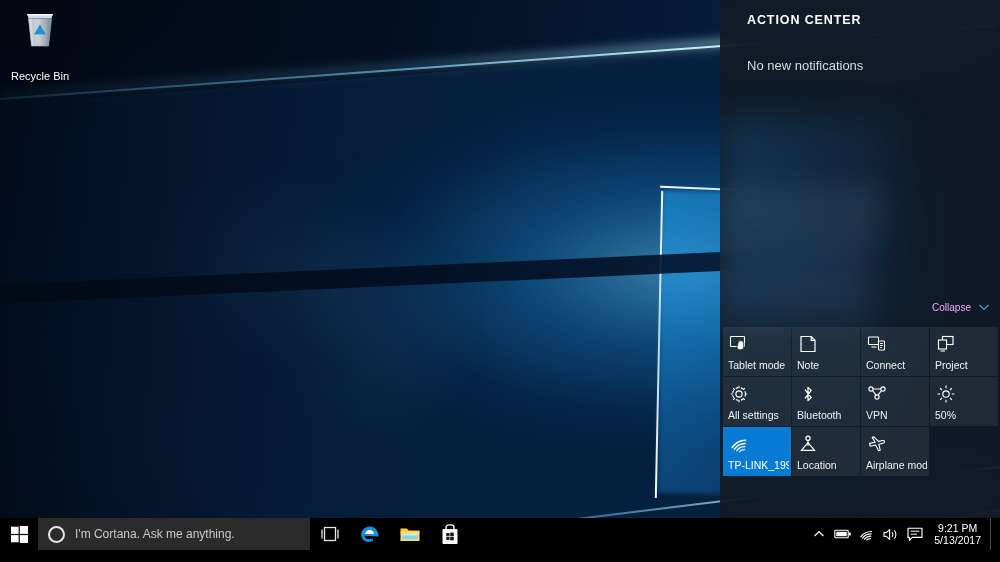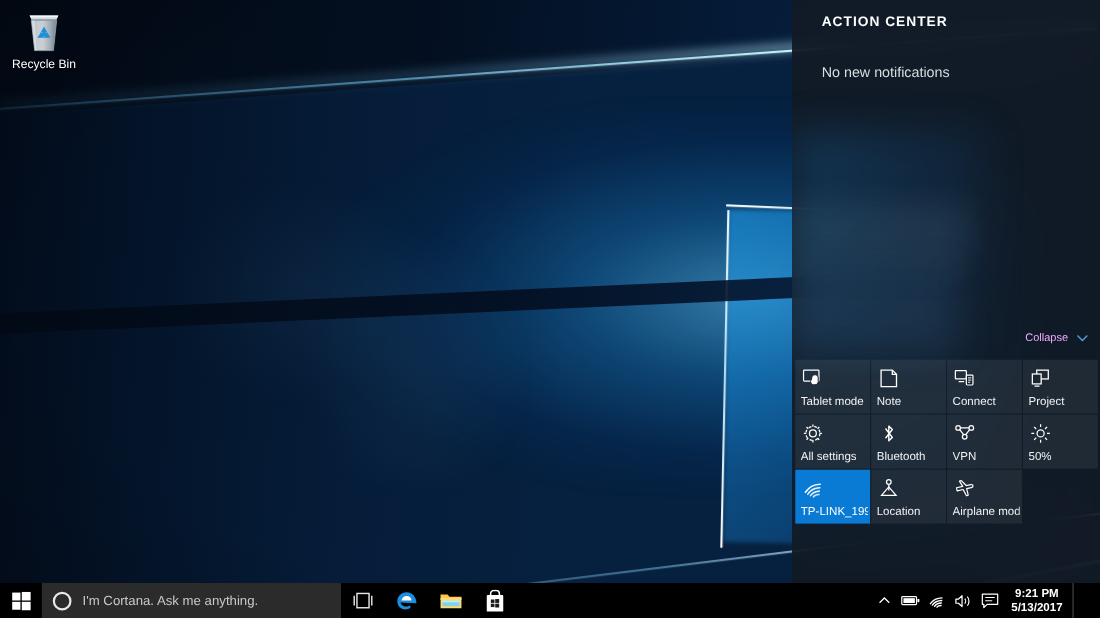--- a/index.html
+++ b/index.html
@@ -166,21 +166,21 @@
   .desktop-icon {
     position: absolute;
     left: 6px;
     top: 6px;
     width: 68px;
     text-align: center;
     cursor: default;
   }
   .bin-glyph { width: 68px; height: 44px; display: block; }
   .desktop-icon .label {
-    margin-top: 3px;
+    margin-top: 20px;
     font-size: 11px;
     color: #ffffff;
     text-shadow: 0 1px 2px rgba(0,0,0,0.85);
     line-height: 13px;
   }
 
   
   .action-center {
     position: absolute;
     right: 0;
@@ -284,21 +284,21 @@
     white-space: nowrap;
     overflow: hidden;
   }
   .tile.active .tlabel { color: #ffffff; }
   .tile.spacer { background: transparent; cursor: default; }
 
   
   .taskbar {
     position: absolute;
     left: 0;
-    bottom: 0;
+    bottom: 12px;
     width: 1000px;
     height: 32px;
     background: #000000;
     display: flex;
     align-items: center;
   }
   .start-btn {
     width: 38px; height: 32px;
     display: flex; align-items: center; justify-content: center;
     cursor: pointer;
@@ -329,22 +329,21 @@
   .tb-icon {
     width: 40px; height: 32px;
     display: flex; align-items: center; justify-content: center;
     cursor: pointer;
   }
   .tb-gap { flex: 1 1 auto; }
   .tray {
     display: flex;
     align-items: center;
     height: 32px;
-    padding-right: 17px;
-    font-weight: bold;
+    padding-right: 2px;
   }
   .tray-icon {
     width: 24px; height: 32px;
     display: flex; align-items: center; justify-content: center;
     cursor: pointer;
     color: #ffffff;
   }
   .clock {
     height: 32px;
     display: flex;

